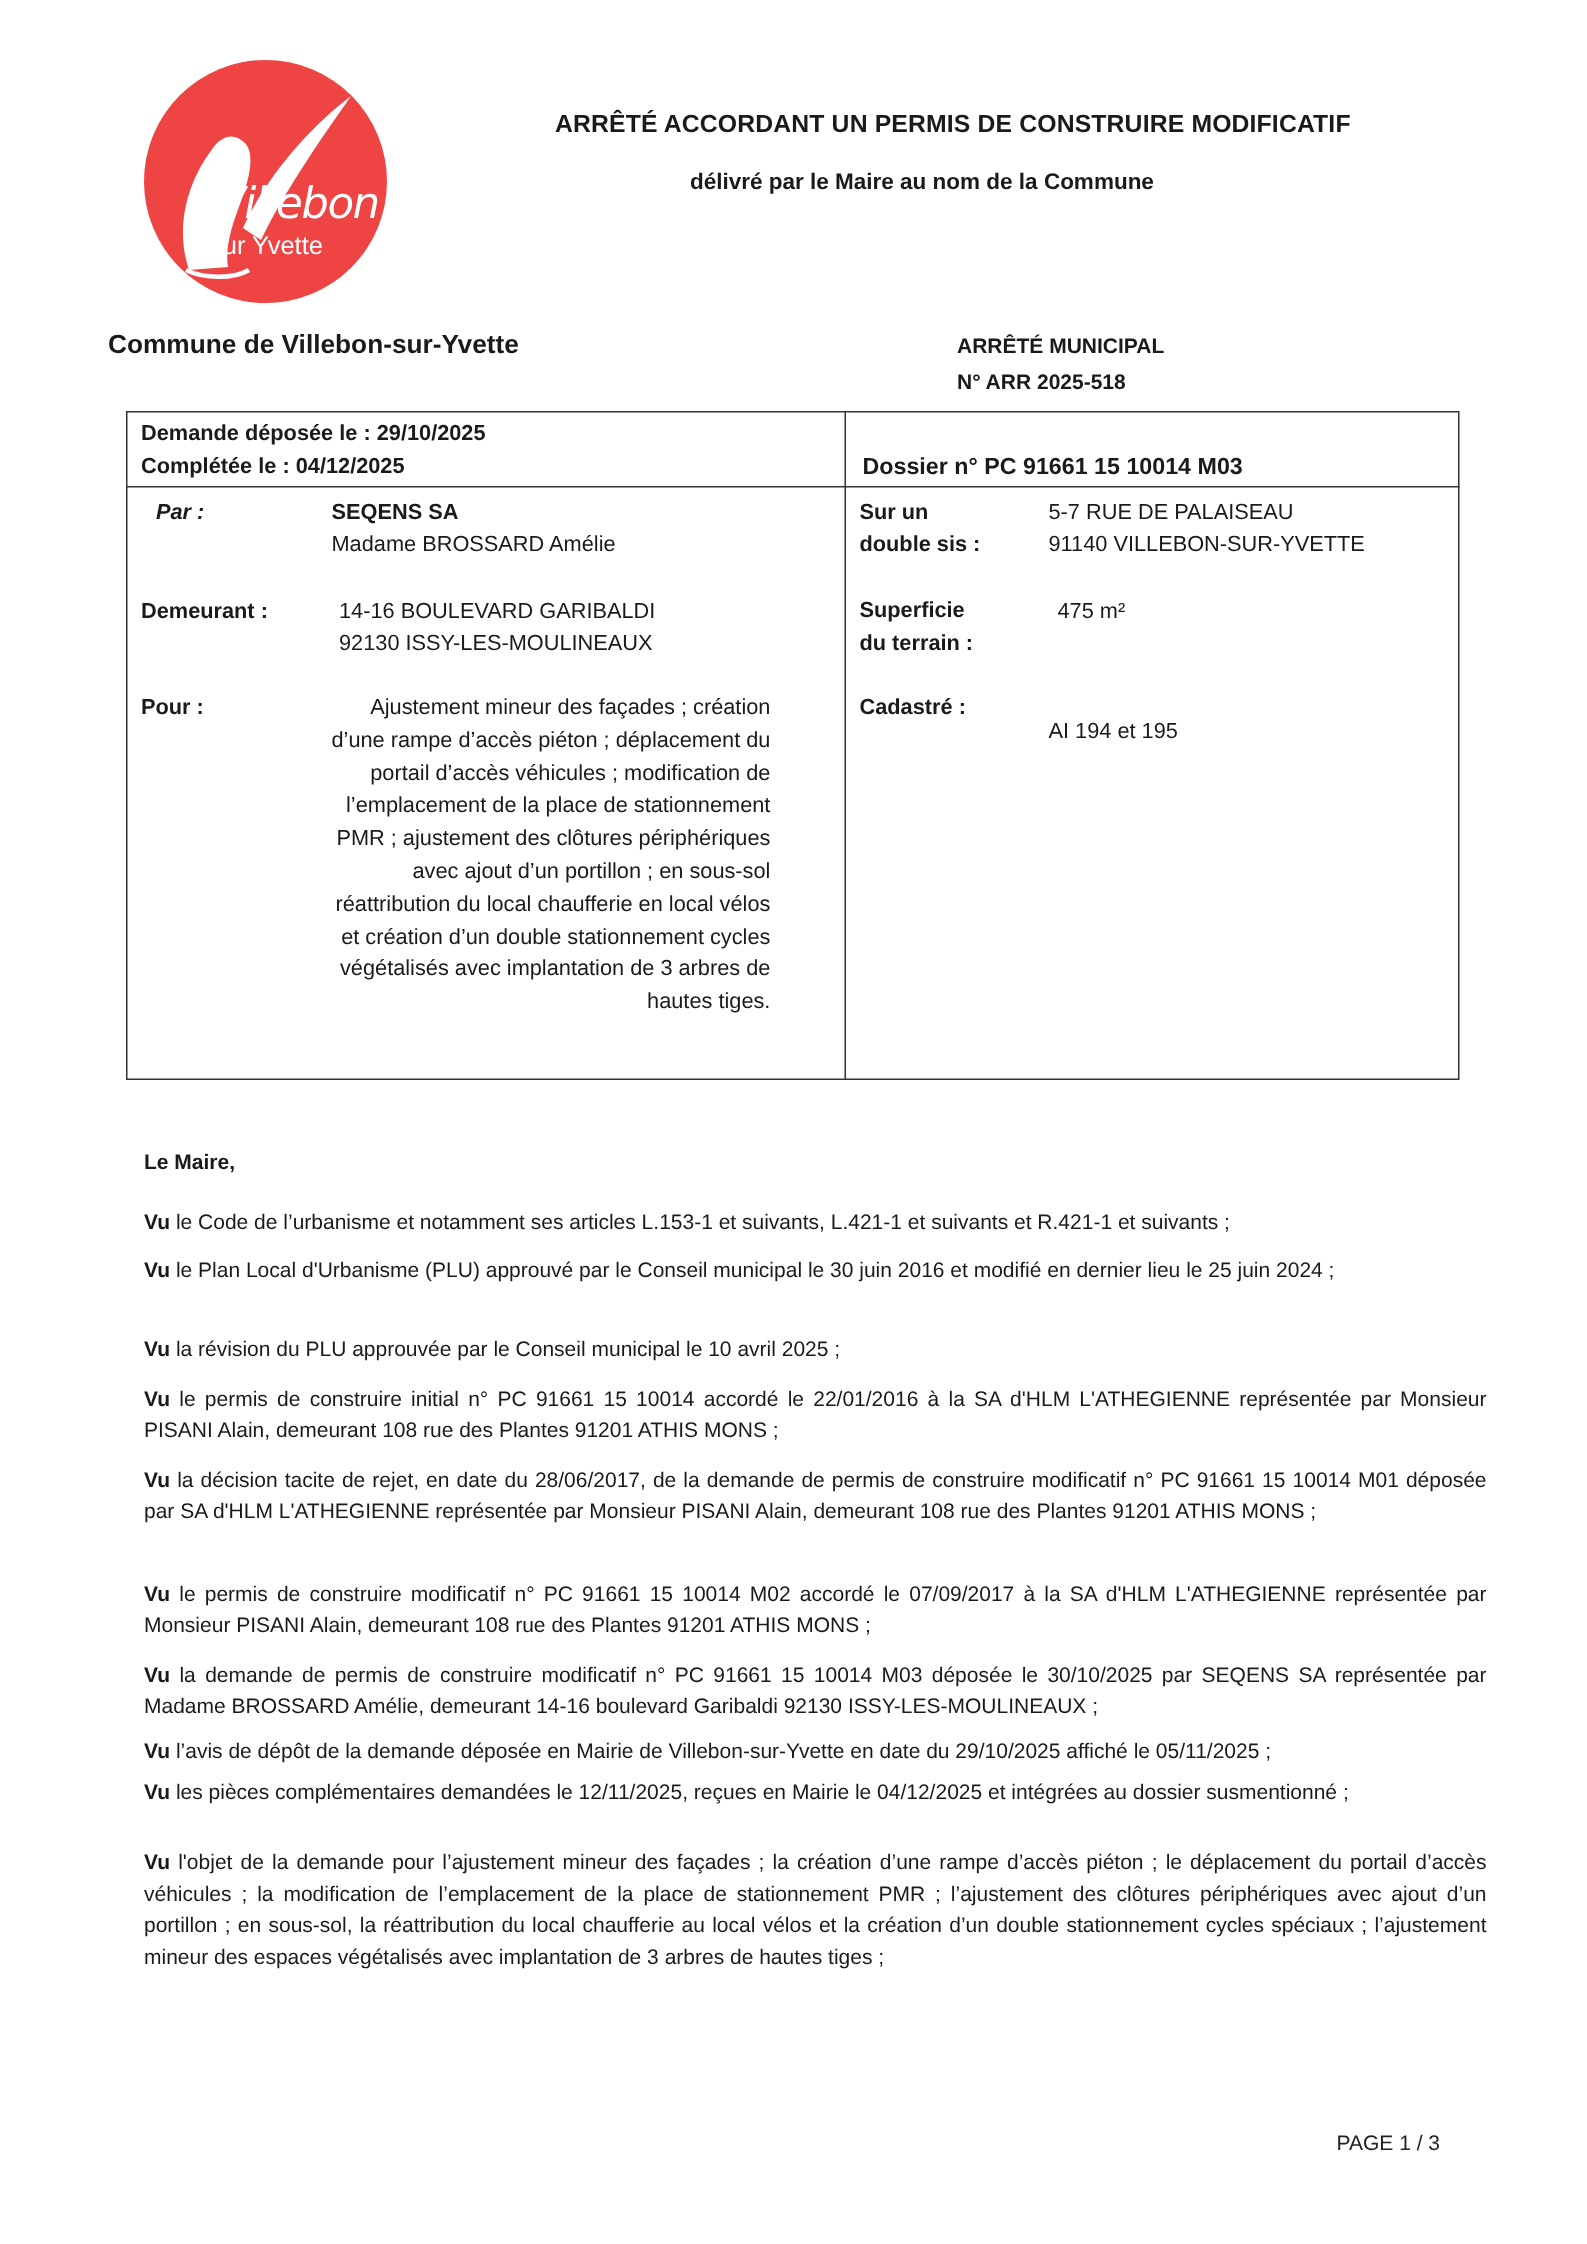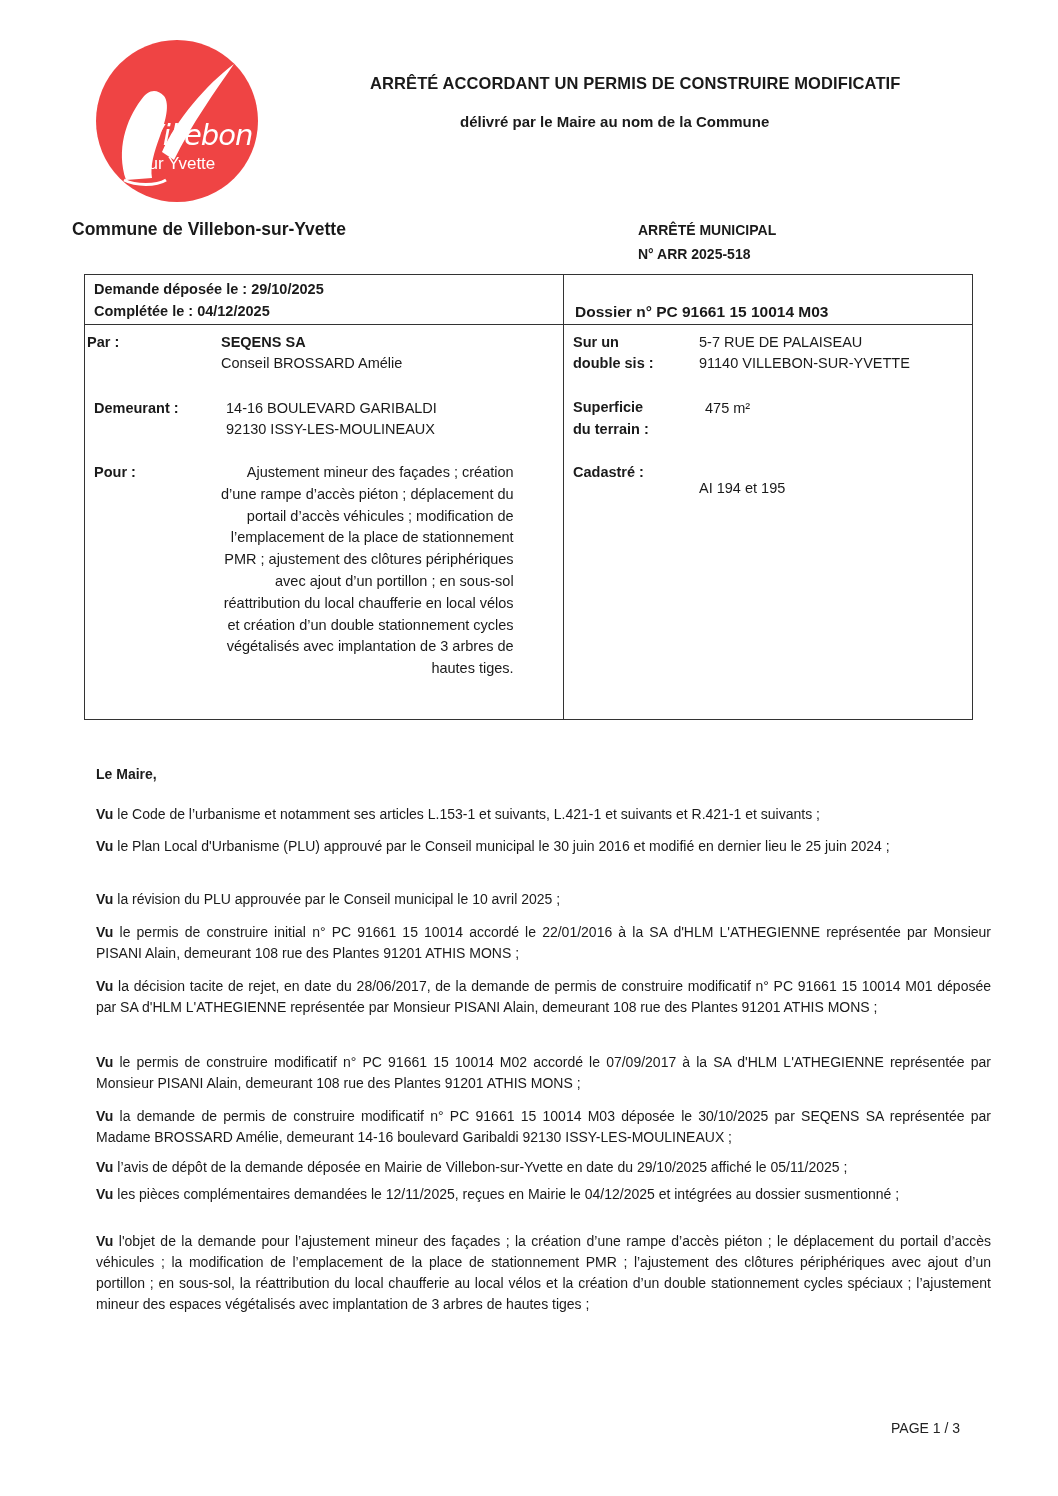--- a/index.html
+++ b/index.html
@@ -43,23 +43,23 @@
 <div class="abs arrete-num">N° ARR 2025-518</div>
 
 <div class="abs box"></div>
 <div class="abs hline"></div>
 <div class="abs vline"></div>
 
 <div class="abs cell b" style="left:94px; top:279px;">Demande déposée le : 29/10/2025</div>
 <div class="abs cell b" style="left:94px; top:301px;">Complétée le : 04/12/2025</div>
 <div class="abs cell b" style="left:575px; top:281px; font-size:15.5px;margin-top:20px;">Dossier n° PC 91661 15 10014 M03</div>
 
-<div class="abs cell b" style="left:87px; top:332px;">Par :</div>
+<div class="abs cell b" style="left:104px; top:332px;font-style:italic;">Par :</div>
 <div class="abs cell b" style="left:221px; top:332px;">SEQENS SA</div>
-<div class="abs cell" style="left:221px; top:353px;">Conseil BROSSARD Amélie</div>
+<div class="abs cell" style="left:221px; top:353px;">Madame BROSSARD Amélie</div>
 
 <div class="abs cell b" style="left:94px; top:398px;">Demeurant :</div>
 <div class="abs cell" style="left:226px; top:398px;">14-16 BOULEVARD GARIBALDI</div>
 <div class="abs cell" style="left:226px; top:419px;">92130 ISSY-LES-MOULINEAUX</div>
 
 <div class="abs cell b" style="left:94px; top:462px;">Pour :</div>
 <div class="abs cell" style="left:221px; top:462px; line-height:21.8px;text-align:right;">
   <div>Ajustement mineur des façades ; création</div>
   <div>d’une rampe d’accès piéton ; déplacement du</div>
   <div>portail d’accès véhicules ; modification de</div>

